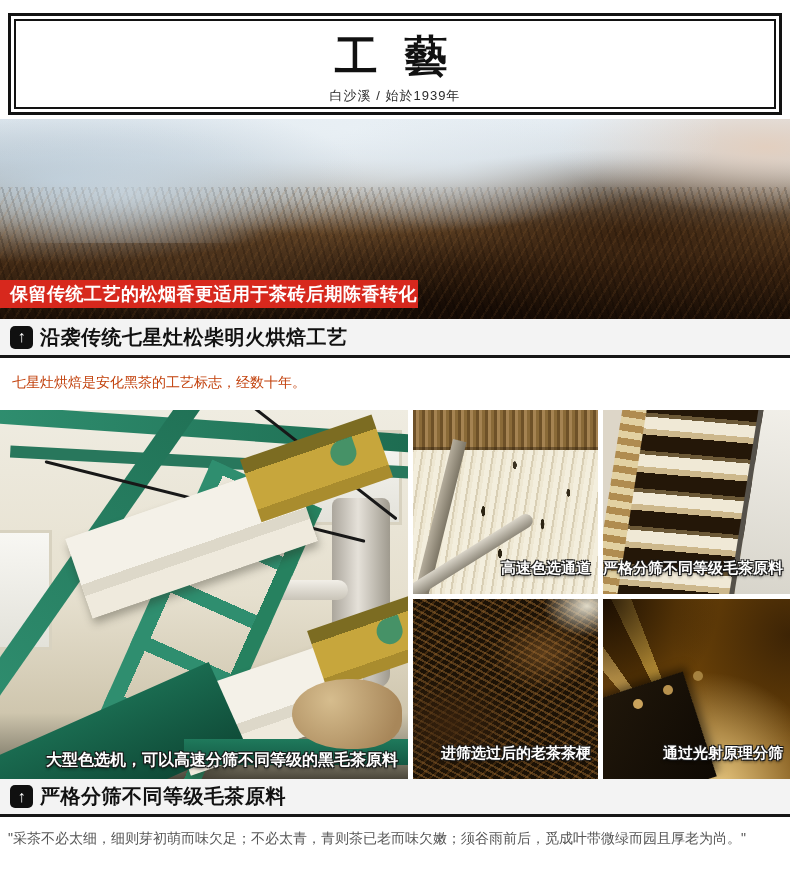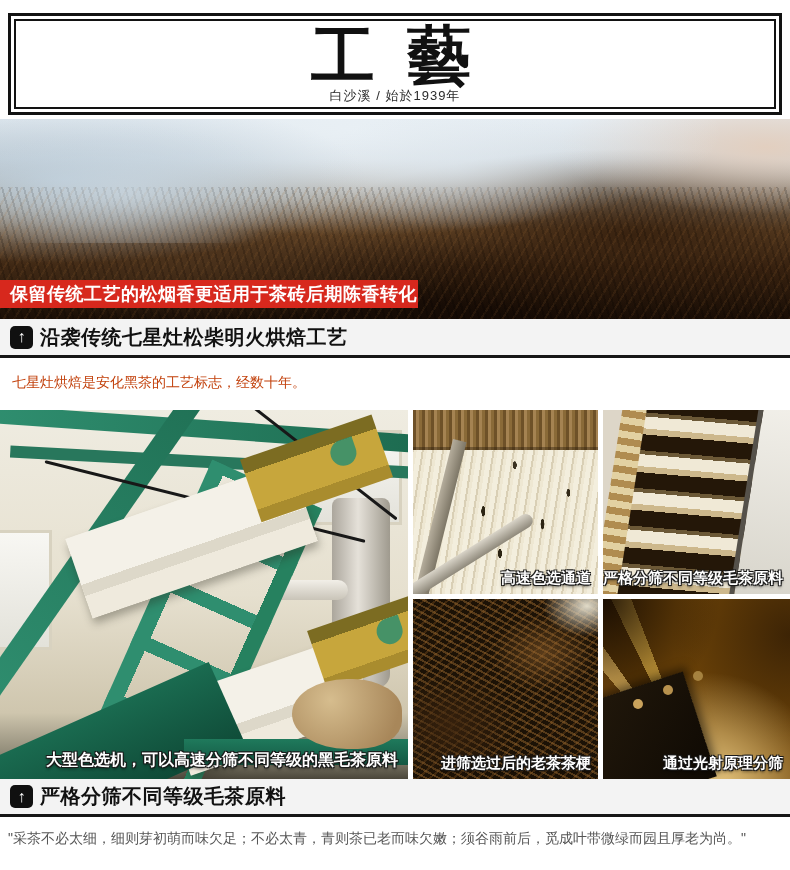--- a/index.html
+++ b/index.html
@@ -3,21 +3,21 @@
 <meta charset="utf-8">
 <style>
   html,body{margin:0;padding:0;background:#fff;}
   .page{position:relative;width:790px;height:870px;background:#fff;overflow:hidden;
         font-family:"Liberation Sans","DejaVu Sans",sans-serif;}
 
   
   .title-box{margin:13px 8px 0 8px;border:3px solid #121212;padding:3px;height:90px;box-sizing:content-box;}
   .title-box-inner{border:2px solid #121212;height:86px;text-align:center;}
   .big-title{margin:0;padding-top:8px;font-family:"Liberation Serif","DejaVu Serif",serif;
-             font-size:64px;line-height:56px;font-weight:700;color:#111;letter-spacing:8px;}
+             font-size:43px;line-height:56px;font-weight:700;color:#111;letter-spacing:8px;}
   .sub-title{font-size:13px;color:#2b2b2b;letter-spacing:1px;margin-top:2px;}
 
   
   .hero{position:relative;margin-top:4px;width:790px;height:200px;overflow:hidden;background-color:#1d1007;
     background-image:
       radial-gradient(ellipse 55% 60% at 8% 30%, rgba(186,203,216,.92), rgba(186,203,216,0) 70%),
       radial-gradient(ellipse 62% 70% at 45% 6%, rgba(233,240,245,.95), rgba(233,240,245,0) 75%),
       radial-gradient(ellipse 38% 48% at 97% 14%, rgba(228,206,188,.9), rgba(228,206,188,0) 70%),
       radial-gradient(ellipse 52% 55% at 80% 58%, rgba(54,32,14,.95), rgba(54,32,14,0) 78%),
       radial-gradient(ellipse 46% 42% at 25% 70%, rgba(76,51,28,.9), rgba(76,51,28,0) 75%),
@@ -43,21 +43,21 @@
     display:flex;align-items:center;justify-content:center;font-size:16px;font-weight:700;flex:0 0 auto;}
   .section-title{font-size:20px;font-weight:800;color:#111;margin-left:7px;letter-spacing:.5px;}
   .divider{height:3px;background:#161616;}
   .section-desc{height:52px;box-sizing:border-box;padding:16px 0 0 12px;font-size:14px;color:#c2410c;background:#fff;}
   .quote-area{height:50px;box-sizing:border-box;padding:13px 10px 0 8px;font-size:14px;color:#555;background:#fff;}
 
   
   .gallery{display:grid;grid-template-columns:408px 185px 187px;grid-template-rows:184px 180px;gap:5px;
            width:790px;height:369px;}
   .photo{position:relative;overflow:hidden;}
-  .caption{position:absolute;right:7px;bottom:6px;color:#fff;font-weight:700;font-size:15px;white-space:nowrap;
+  .caption{position:absolute;right:7px;bottom:16px;color:#fff;font-weight:700;font-size:15px;white-space:nowrap;
     text-shadow:-1px -1px 0 #1a1a1a,1px -1px 0 #1a1a1a,-1px 1px 0 #1a1a1a,1px 1px 0 #1a1a1a,0 2px 3px rgba(0,0,0,.65);}
   .caption-main{font-size:16px;right:10px;bottom:8px;}
 
   
   .main-photo{grid-row:1/3;grid-column:1;background:linear-gradient(180deg,#efece1 0%,#e6e0cf 50%,#cfc6ae 82%,#8a8573 94%,#4a463a 100%);}
   .mp-window{position:absolute;background:linear-gradient(180deg,#f8f7f3,#e3e2da);border:3px solid #d8d2c0;box-sizing:border-box;}
   .mp-w1{right:6px;top:20px;width:90px;height:95px;}
   .mp-w2{left:-8px;top:120px;width:60px;height:120px;}
   .mp-cylinder{position:absolute;right:18px;top:88px;width:58px;height:190px;border-radius:8px 8px 14px 14px;
     background:linear-gradient(90deg,#aba69c,#e5e1d9 45%,#9f9a8e);}

